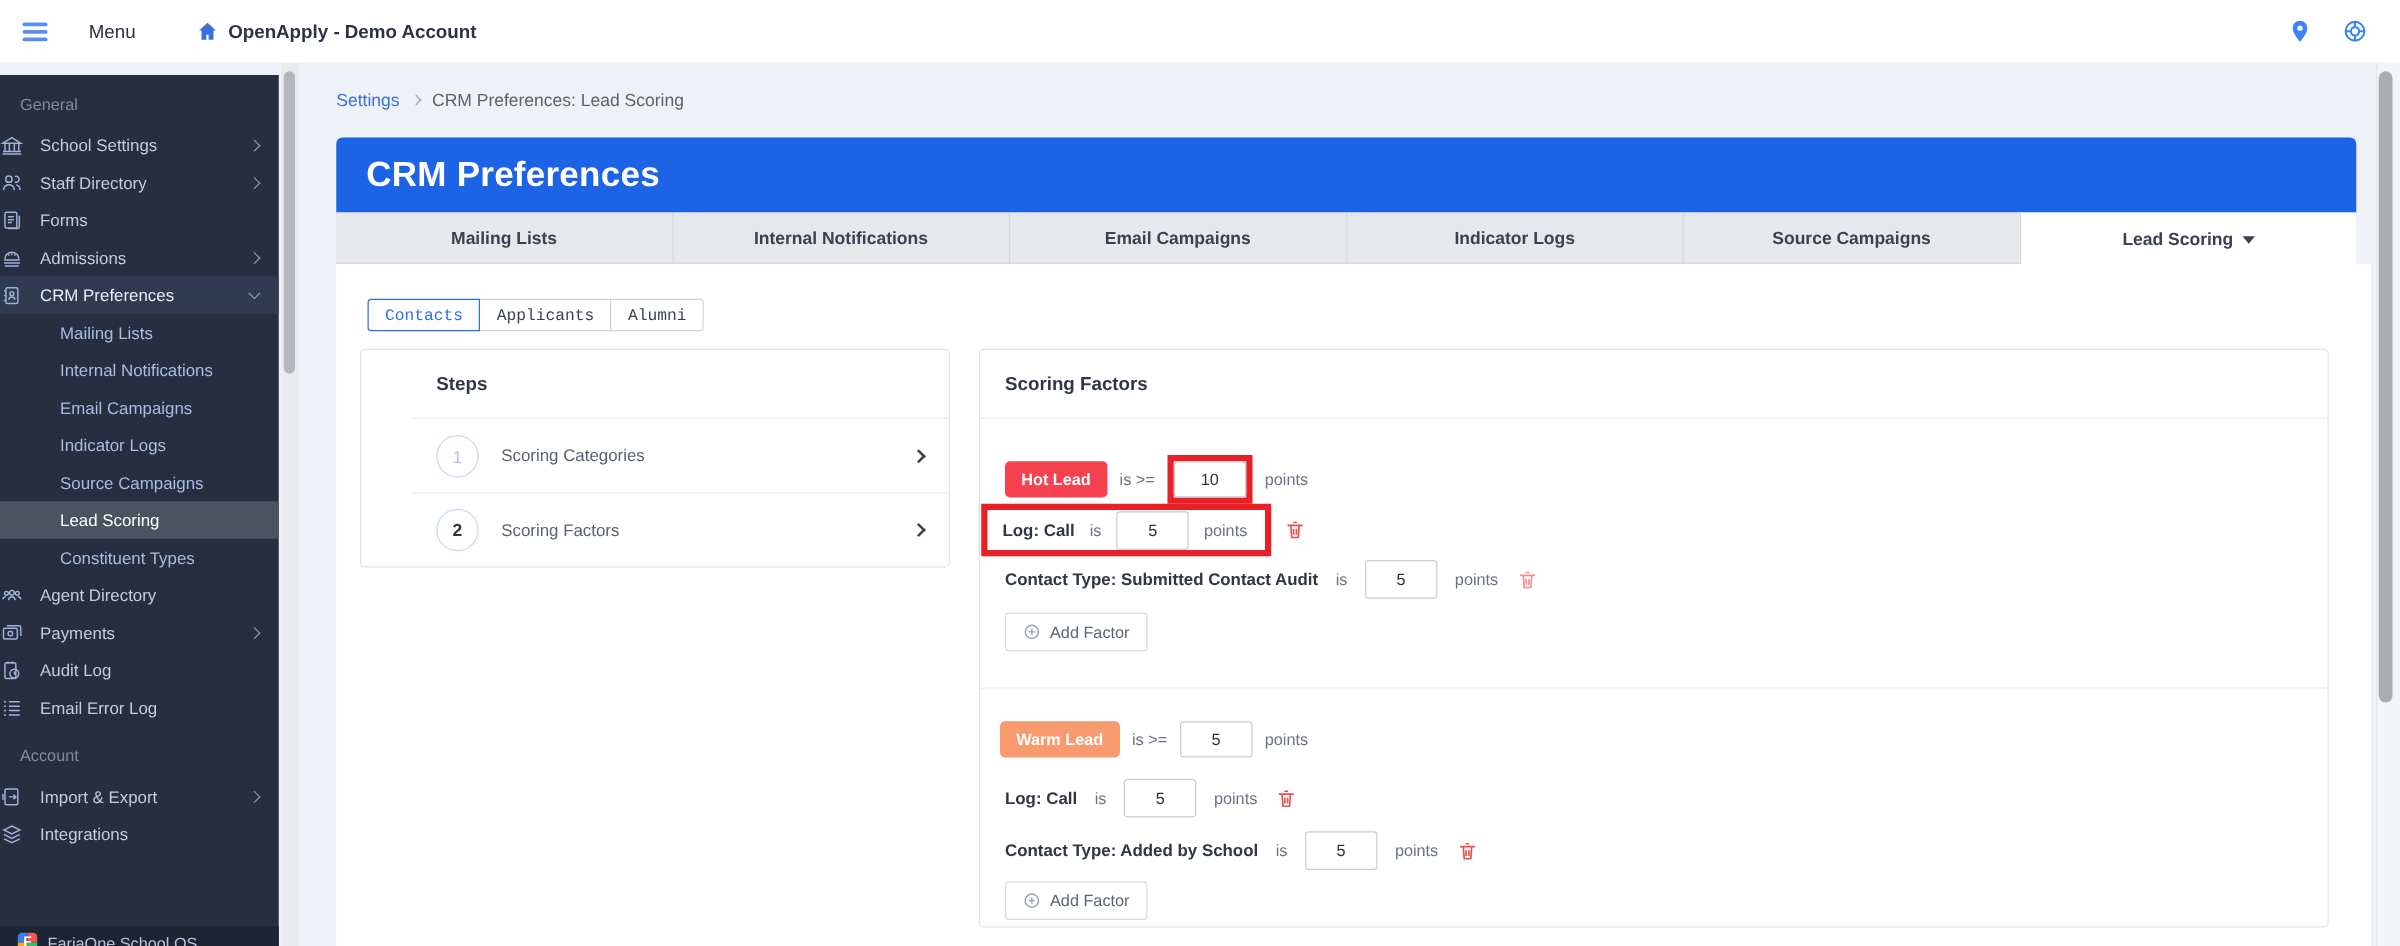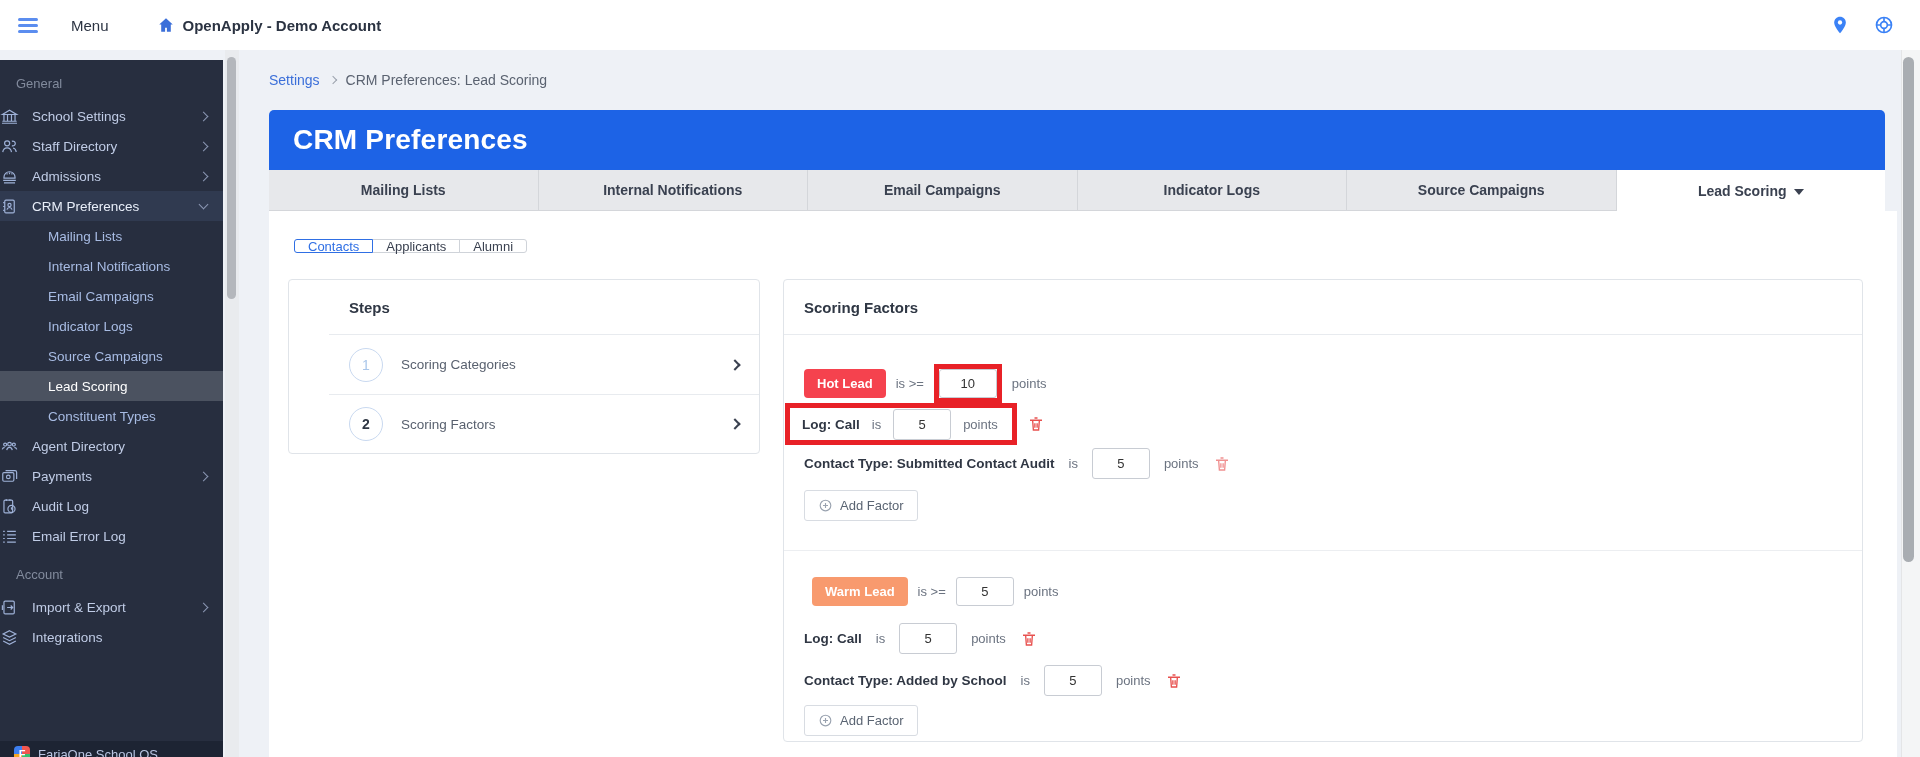--- a/index.html
+++ b/index.html
@@ -52,21 +52,21 @@
   .banner { position:absolute; left:269px; top:110px; width:1616px; height:60px; background:#1d63e6; border-radius:5px 5px 0 0; display:flex; align-items:center; }
   .banner-title { color:#ffffff; font-size:28px; font-weight:700; margin-left:24px; letter-spacing:0.2px; }
 
   .tabs { position:absolute; left:269px; top:170px; width:1616px; height:41px; display:flex; }
   .tab { flex:1; display:flex; align-items:center; justify-content:center; background:#e7e8eb; border-right:1px solid #d4d6da; border-bottom:1px solid #d4d6da; font-size:14px; font-weight:700; color:#3a4150; cursor:pointer; gap:7px; }
   .tab:last-child { border-right:none; }
   .tab.active { background:#ffffff; border-bottom:none; }
   .tab-caret { width:0; height:0; border-left:5px solid transparent; border-right:5px solid transparent; border-top:6px solid #3a4150; margin-top:2px; }
 
   .subtabs { position:absolute; left:294px; top:239px; display:flex; }
-  .subtab { height:14px; padding:0 13px; display:flex; align-items:center; background:#ffffff; border:1px solid #cfd3d9; font-size:13px; color:#3a4150; cursor:pointer; margin-left:-1px; }
+  .subtab { height:26px; padding:0 13px; display:flex; align-items:center; background:#ffffff; border:1px solid #cfd3d9; font-size:13px; color:#3a4150; cursor:pointer; margin-left:-1px;font-family:Liberation Mono, monospace; }
   .subtab:first-child { margin-left:0; }
   .subtab.active { border:1px solid #2f6fe4; color:#2f6fe4; border-radius:3px 0 0 3px; z-index:2; }
   .subtab:last-child { border-radius:0 3px 3px 0; }
 
   .panel { position:absolute; background:#ffffff; border:1px solid #e0e4e9; border-radius:4px; }
   .panel-header { height:55px; display:flex; align-items:center; padding-left:20px; border-bottom:1px solid #e8ebef; font-size:15px; font-weight:700; color:#2f3744; }
 
   
   #steps-panel { left:288px; top:279px; width:472px; height:175px;padding-left:40px; }
   .step-row { height:59px; display:flex; align-items:center; padding:0 20px; cursor:pointer; }
@@ -150,20 +150,29 @@
           <svg viewBox="0 0 24 24" fill="none" stroke="currentColor" stroke-width="1.5">
             <circle cx="9" cy="8" r="3.2"></circle>
             <path d="M3.5 19c.5-3.5 2.8-5.3 5.5-5.3S14 15.5 14.5 19"></path>
             <path d="M15 5.5a3 3 0 110 5.4M16.5 13.9c2.2.4 3.6 2 4 5.1"></path>
           </svg>
         </span>
       <span class="sb-label">Staff Directory</span>
       <span class="chev r"></span>
     </div>
 
+    <div class="sb-item">
+      <span class="sb-ic">
+          <svg viewBox="0 0 24 24" fill="none" stroke="currentColor" stroke-width="1.5">
+            <rect x="5" y="3.5" width="12" height="16" rx="1.5"></rect>
+            <path d="M8 8h6M8 11h6M8 14h4M19.5 7v11a2 2 0 01-2 2H8"></path>
+          </svg>
+        </span>
+      <span class="sb-label">Forms</span>
+    </div>
 
     <div class="sb-item">
       <span class="sb-ic">
           <svg viewBox="0 0 24 24" fill="none" stroke="currentColor" stroke-width="1.5">
             <path d="M5 13a7 7 0 0114 0v1H5z"></path>
             <path d="M4 17h16M5 20h14M9 9.5V8M12 9V7M15 9.5V8"></path>
           </svg>
         </span>
       <span class="sb-label">Admissions</span>
       <span class="chev r"></span>
@@ -362,21 +371,21 @@
     <button class="add-btn" style="top:210px;">
       <svg viewBox="0 0 24 24" fill="none" stroke="currentColor" stroke-width="1.8">
           <circle cx="12" cy="12" r="8.5"></circle>
           <path d="M12 8v8M8 12h8"></path>
         </svg>
       <span>Add Factor</span>
     </button>
 
     <div class="group-divider"></div>
 
-    <div class="f-row" style="left:28px; top:297px; gap:10px;">
+    <div class="f-row" style="left:16px; top:297px; gap:10px;">
       <span class="badge warm">Warm Lead</span>
       <span class="dim">is &gt;=</span>
       <input class="pts-input" value="5" style="">
       <span class="dim">points</span>
     </div>
 
     <div class="f-row" style="left:20px; top:343px; gap:14px;">
       <span class="f-label">Log: Call</span>
       <span class="dim">is</span>
       <input class="pts-input tall" value="5" style="">

